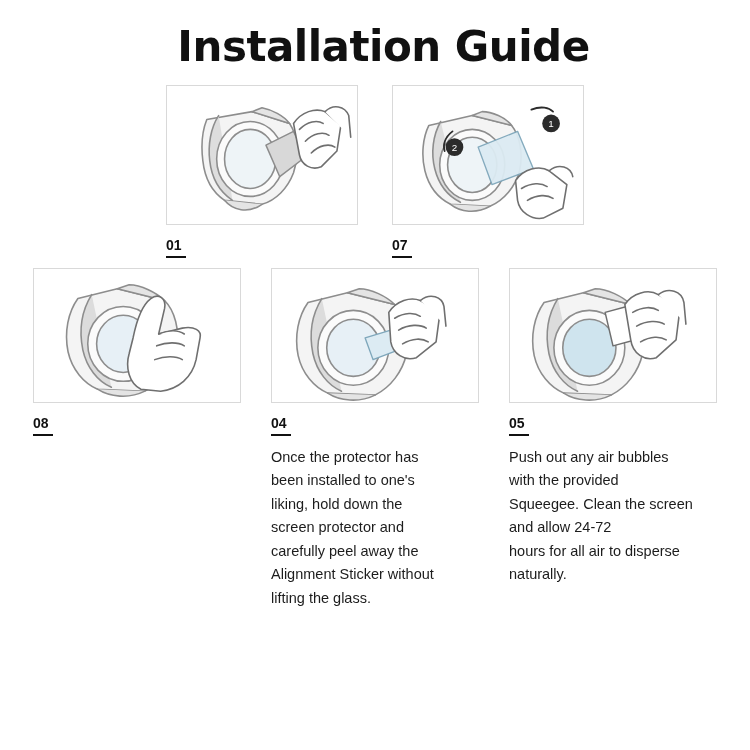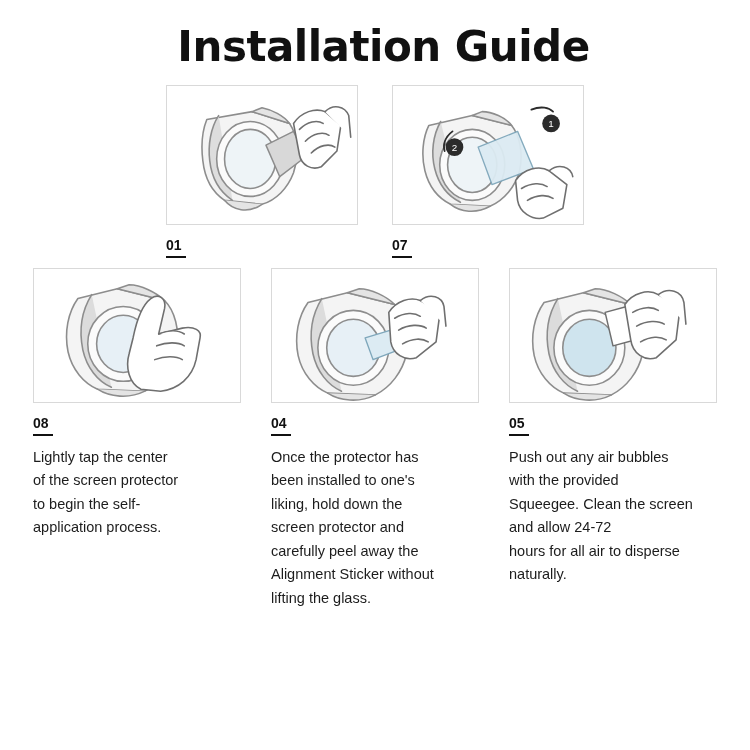--- a/index.html
+++ b/index.html
@@ -176,24 +176,20 @@
 
           <g fill="#ffffff" stroke="#6f6f6f" stroke-width="1.6" stroke-linejoin="round" stroke-linecap="round">
             <path d="M100 70 C104 50 110 36 118 30 C126 24 134 30 132 40 L126 66 L150 60 C162 58 170 62 168 70 L164 92 C160 110 146 122 128 124 L108 122 C96 116 92 100 96 86 Z"></path>
             <path d="M126 66 C136 62 146 62 152 66"></path>
             <path d="M124 78 C134 74 146 74 152 78"></path>
             <path d="M122 92 C132 88 144 88 150 92"></path>
           </g>
         </svg>
       </div>
       <div class="step-num">08</div>
-      <div class="step-text">Lightly tap the center
-of the screen protector
-to begin the self-
-application process.</div>
     </div>
 
     <div class="step step-bot">
       <div class="illus illus-bot">
         <svg viewBox="0 0 208 135" width="206" height="133">
           <g fill="none" stroke="#8d8d8d" stroke-width="1.6" stroke-linejoin="round" stroke-linecap="round">
             <path d="M36 34 C26 48 22 68 26 88 C30 106 42 120 56 126 L104 128 C120 120 132 104 136 86 C140 66 134 46 124 36 L76 24 Z" fill="#f4f4f4"></path>
             <path d="M50 30 C40 46 37 66 41 86 C45 104 56 118 70 124" fill="#dcdcdc"></path>
             <path d="M76 24 L124 36 C116 28 100 20 88 20 Z" fill="#e4e4e4"></path>
             <ellipse cx="82" cy="80" rx="36" ry="38" fill="#fbfbfb"></ellipse>

